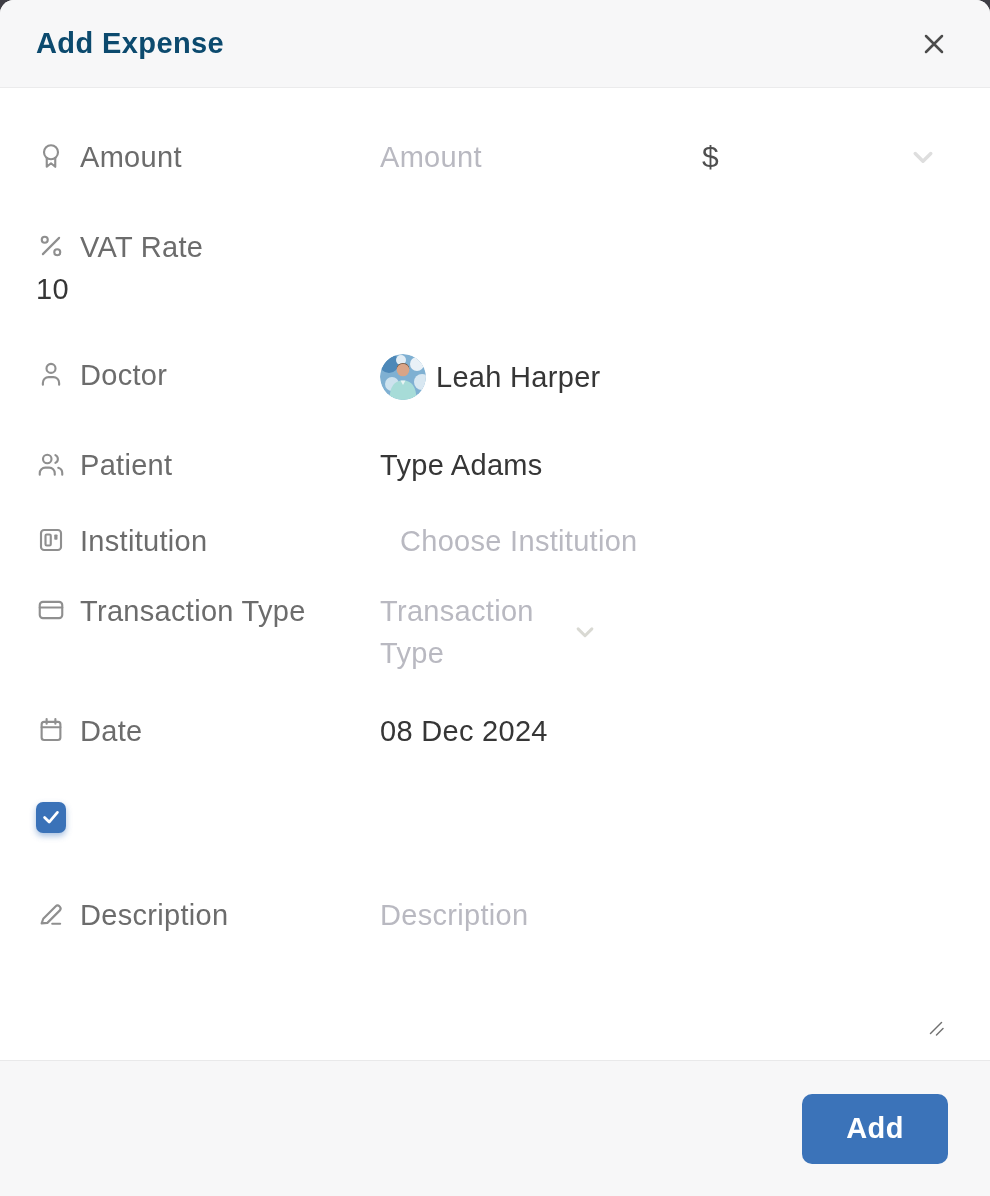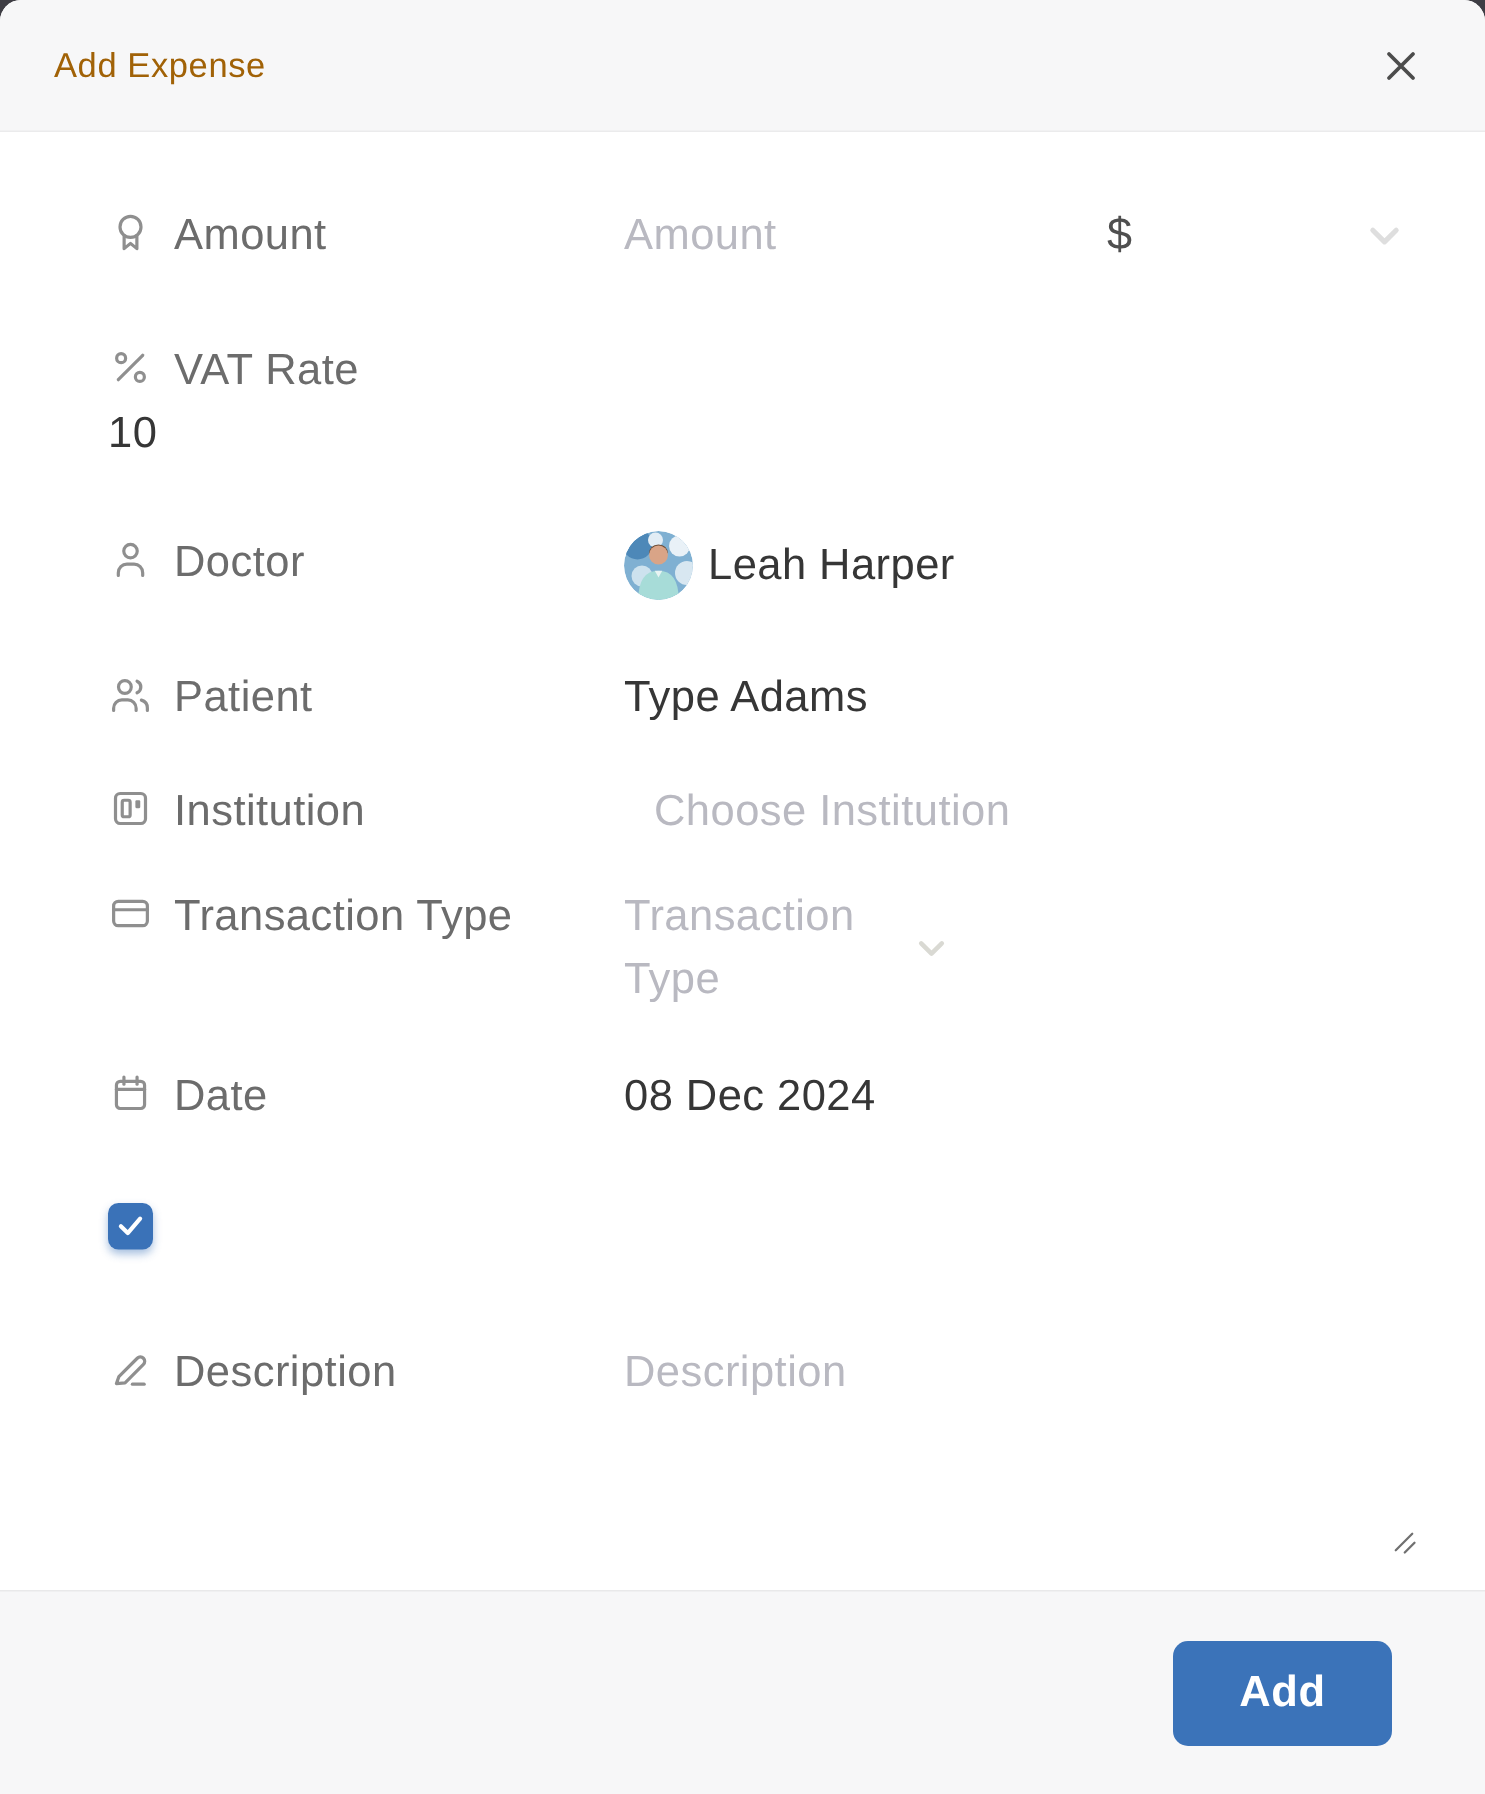--- a/index.html
+++ b/index.html
@@ -19,32 +19,31 @@
   }
   
   .modal-header {
     height:88px; flex:none;
     background:#f7f7f8;
     border-bottom:1px solid #ebebec;
     display:flex; align-items:center; justify-content:space-between;
     padding:0 38px 0 36px;
   }
   .modal-title {
-    font-size:23px; font-weight:400; color:#a16207; letter-spacing:.4px;
+    font-size:29px; font-weight:700; color:#0c4a6e; letter-spacing:.4px;
   }
   .close-btn {
     background:none; border:none; cursor:pointer;
     width:36px; height:36px; display:flex; align-items:center; justify-content:center;
   }
   
   .modal-body {
     flex:1; background:#ffffff;
     padding:48px 48px 0 36px;
     position:relative;
-    margin-left:36px;
   }
   .row { display:flex; align-items:flex-start; margin-bottom:48px; }
   .row-label {
     width:300px; flex:none; margin-right:44px;
     font-size:29px; color:#6c6c6c; letter-spacing:.3px; line-height:42px;
   }
   .row-label .ic {
     display:inline-block; width:30px; height:30px;
     vertical-align:-4px; margin-right:14px;
   }
@@ -82,21 +81,21 @@
   .resize-grip {
     position:absolute; right:44px; bottom:22px;
     width:18px; height:18px; cursor:nwse-resize;
   }
   
   .modal-footer {
     height:136px; flex:none;
     background:#f7f7f8;
     border-top:1px solid #e9e9ea;
     display:flex; align-items:center; justify-content:flex-end;
-    padding-right:62px;
+    padding-right:42px;
   }
   .add-btn {
     width:146px; height:70px;
     background:#3b73b9; color:#ffffff;
     border:none; border-radius:10px;
     font-family:"Liberation Sans", sans-serif;
     font-size:29px; font-weight:700; letter-spacing:.4px;
     cursor:pointer;
   }
   svg { display:block; }

